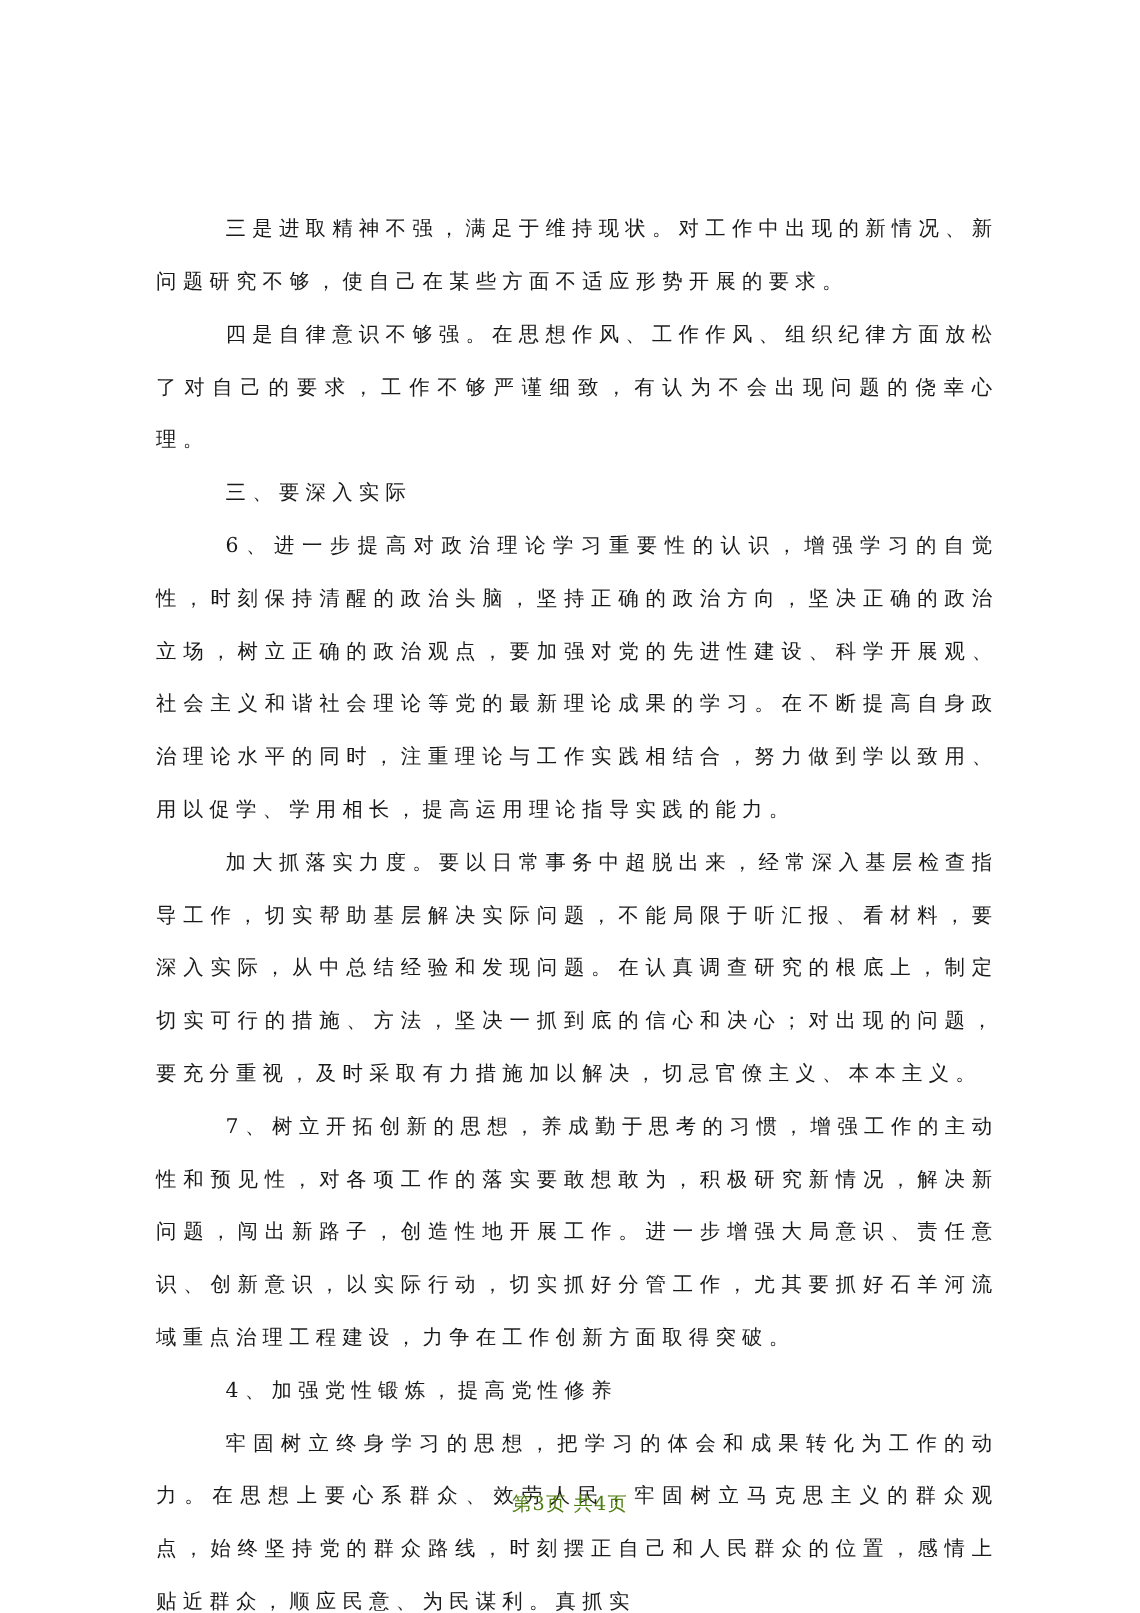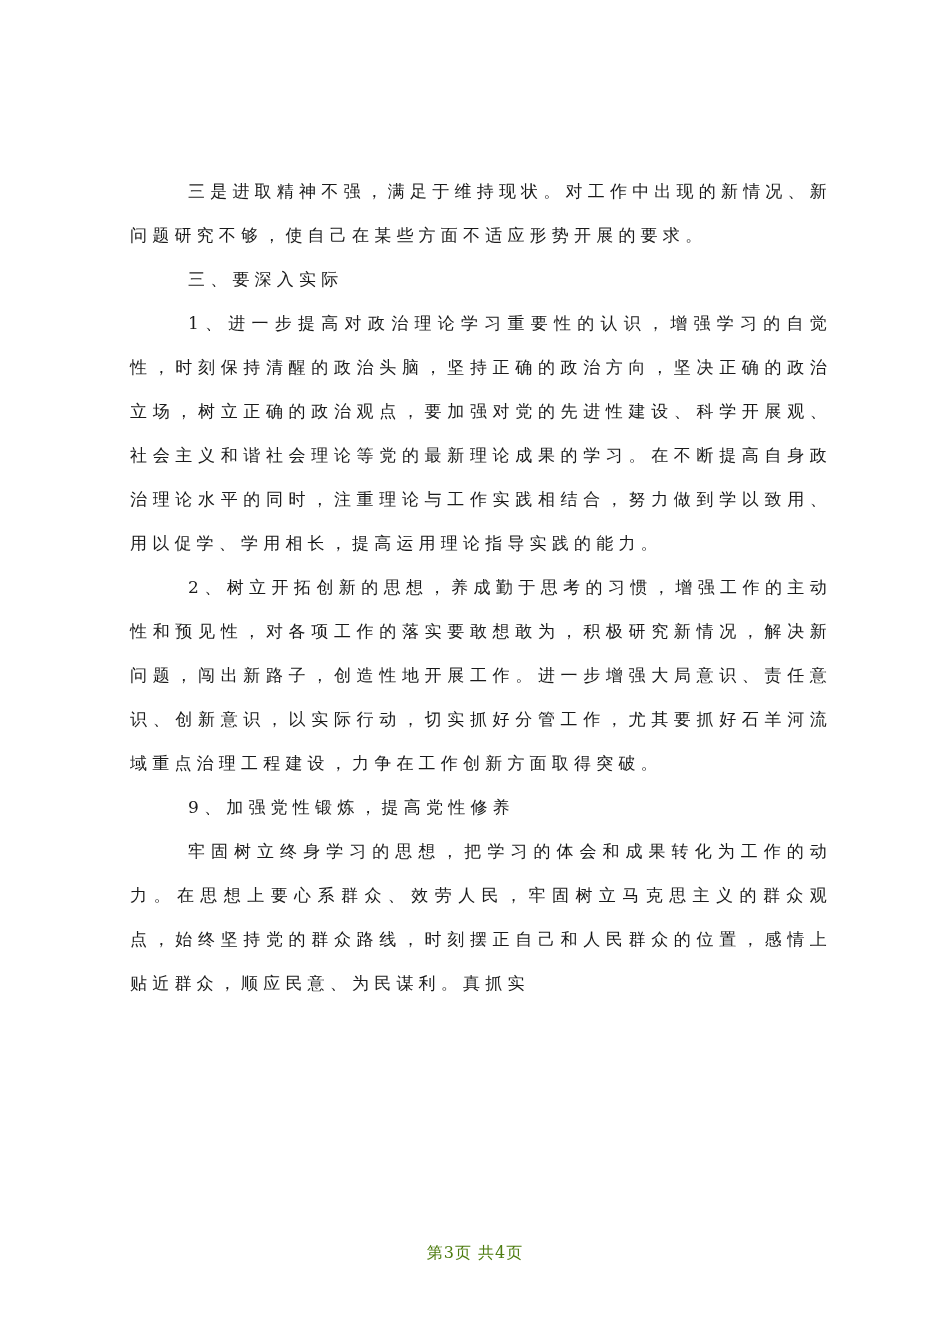--- a/index.html
+++ b/index.html
@@ -20,22 +20,24 @@
     font-family: "DejaVu Serif", "Liberation Serif", serif;
     font-size: 16px; color: #4d7c0f; letter-spacing: 1px;
   }
 </style>
 </head>
 <body>
 
 <div class="page">
   <div class="content">
     <p class="para">三是进取精神不强，满足于维持现状。对工作中出现的新情况、新问题研究不够，使自己在某些方面不适应形势开展的要求。</p>
+    <p class="para">四是自律意识不够强。在思想作风、工作作风、组织纪律方面放松了对自己的要求，工作不够严谨细致，有认为不会出现问题的侥幸心理。</p>
     <p class="para">三、要深入实际</p>
-    <p class="para">1、进一步提高对政治理论学习重要性的认识，增强学习的自觉性，时刻保持清醒的政治头脑，坚持正确的政治方向，坚决正确的政治立场，树立正确的政治观点，要加强对党的先进性建设、科学开展观、社会主义和谐社会理论等党的最新理论成果的学习。在不断提高自身政治理论水平的同时，注重理论与工作实践相结合，努力做到学以致用、用以促学、学用相长，提高运用理论指导实践的能力。</p>
-    <p class="para">2、树立开拓创新的思想，养成勤于思考的习惯，增强工作的主动性和预见性，对各项工作的落实要敢想敢为，积极研究新情况，解决新问题，闯出新路子，创造性地开展工作。进一步增强大局意识、责任意识、创新意识，以实际行动，切实抓好分管工作，尤其要抓好石羊河流域重点治理工程建设，力争在工作创新方面取得突破。</p>
-    <p class="para">9、加强党性锻炼，提高党性修养</p>
+    <p class="para">6、进一步提高对政治理论学习重要性的认识，增强学习的自觉性，时刻保持清醒的政治头脑，坚持正确的政治方向，坚决正确的政治立场，树立正确的政治观点，要加强对党的先进性建设、科学开展观、社会主义和谐社会理论等党的最新理论成果的学习。在不断提高自身政治理论水平的同时，注重理论与工作实践相结合，努力做到学以致用、用以促学、学用相长，提高运用理论指导实践的能力。</p>
+    <p class="para">加大抓落实力度。要以日常事务中超脱出来，经常深入基层检查指导工作，切实帮助基层解决实际问题，不能局限于听汇报、看材料，要深入实际，从中总结经验和发现问题。在认真调查研究的根底上，制定切实可行的措施、方法，坚决一抓到底的信心和决心；对出现的问题，要充分重视，及时采取有力措施加以解决，切忌官僚主义、本本主义。</p>
+    <p class="para">7、树立开拓创新的思想，养成勤于思考的习惯，增强工作的主动性和预见性，对各项工作的落实要敢想敢为，积极研究新情况，解决新问题，闯出新路子，创造性地开展工作。进一步增强大局意识、责任意识、创新意识，以实际行动，切实抓好分管工作，尤其要抓好石羊河流域重点治理工程建设，力争在工作创新方面取得突破。</p>
+    <p class="para">4、加强党性锻炼，提高党性修养</p>
     <p class="para">牢固树立终身学习的思想，把学习的体会和成果转化为工作的动力。在思想上要心系群众、效劳人民，牢固树立马克思主义的群众观点，始终坚持党的群众路线，时刻摆正自己和人民群众的位置，感情上贴近群众，顺应民意、为民谋利。真抓实</p>
   </div>
   <div class="footer">
     <span>第3页  共4页</span>
   </div>
 </div>
 
 </body></html>

